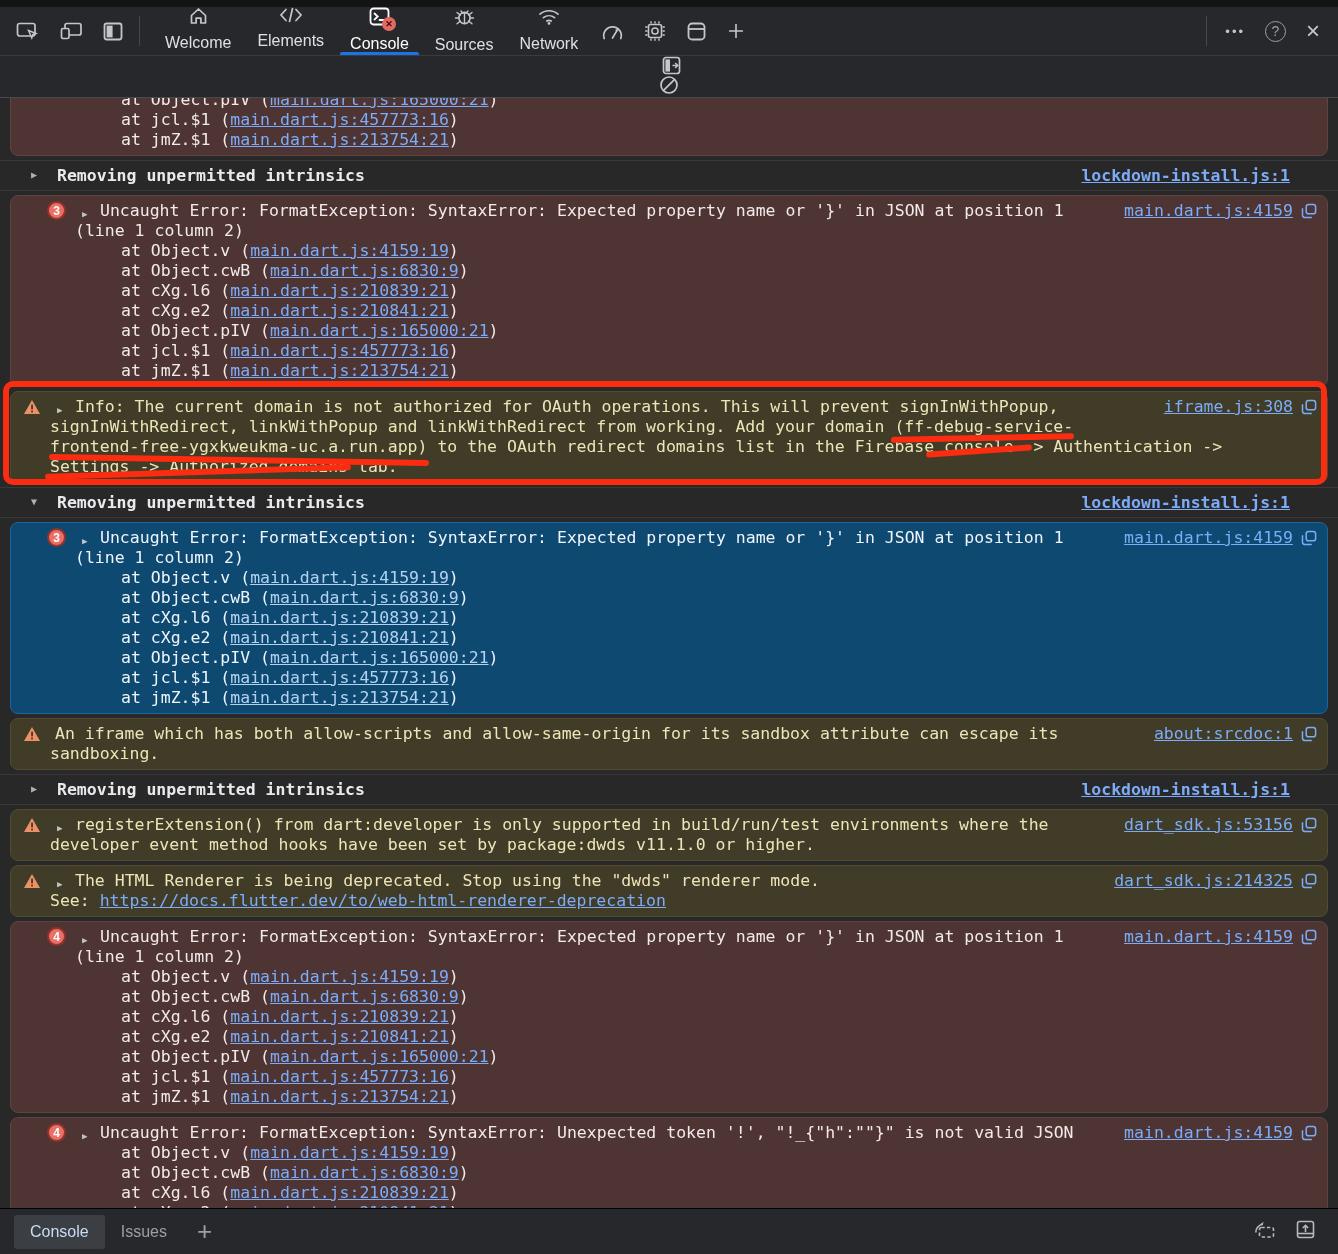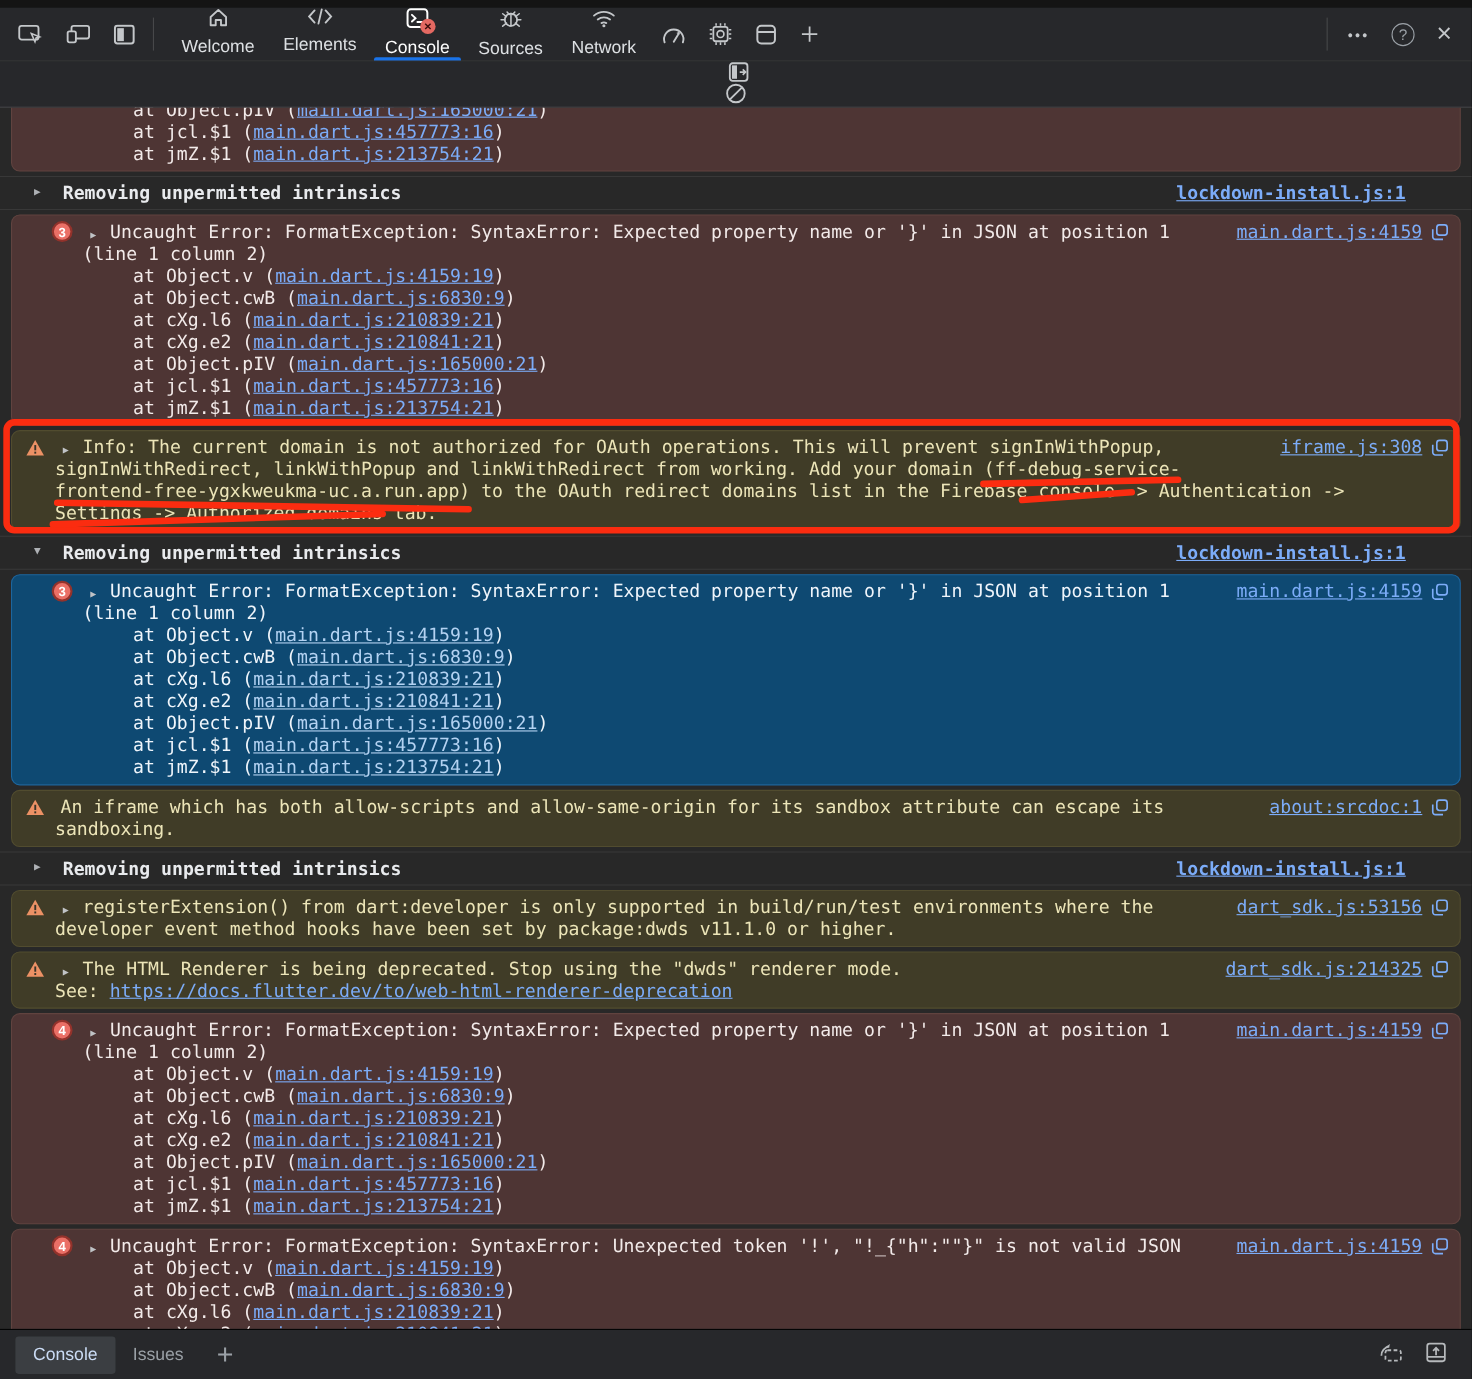--- a/index.html
+++ b/index.html
@@ -44,21 +44,21 @@
   .count-badge { display:flex; gap:7px; padding:0 12px; color:#22c55e; }
   .hidden-lbl { color:#bdc1c6; padding:0 10px 0 14px;margin-top:24px; }
   .gear { font-size:19px; color:#c4c7ca; padding-right:14px; cursor:pointer; }
   
   .messages { height:1110px; background:#282828; overflow:hidden; position:relative;
     font-family:"DejaVu Sans Mono", monospace; font-size:16.5px; }
   .row.group { position:relative; padding:5px 0; margin-top:2px; border-top:1px solid #383838;
     border-bottom:1px solid #383838; color:#e8eaed; font-weight:bold; }
   .row.group .gtext { margin-left:57px; }
   .gcaret { position:absolute; left:31px; top:8px; font-size:10px; color:#aeb1b5; cursor:pointer; }
-  .srclink { position:absolute; right:60px; top:5px; color:var(--link); text-decoration:underline;
+  .srclink { position:absolute; right:48px; top:5px; color:var(--link); text-decoration:underline;
     font-weight:bold; cursor:pointer; }
   .card { position:relative; margin:4px 10px; border-radius:8px; padding:5px 0 5px 0; }
   .card.error { background:#4e3534; border:1px solid #60433f;padding-left:25px; }
   .card.warning { background:#403c27; border:1px solid #514c2f; }
   .card.selected { background:#0e4972; border:1px solid #1d659d; }
   .card.partial { margin-top:-14px; border-top-left-radius:0; border-top-right-radius:0; }
   .mline { line-height:20px; white-space:pre; color:#f0e8e8; }
   .error .mline { color:#f2eae9; }
   .warning .mline { color:#ece5b8; }
   .selected .mline { color:#eff5fb; }

